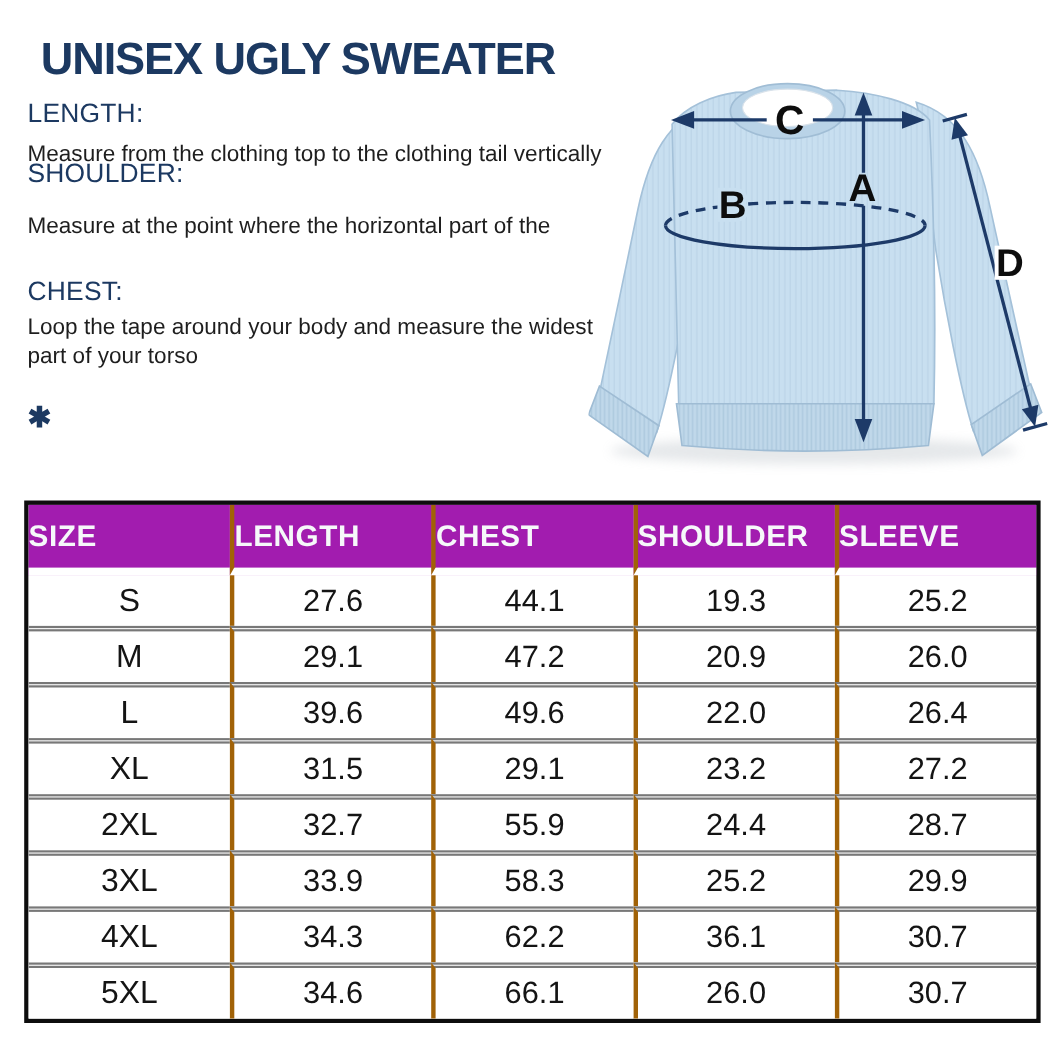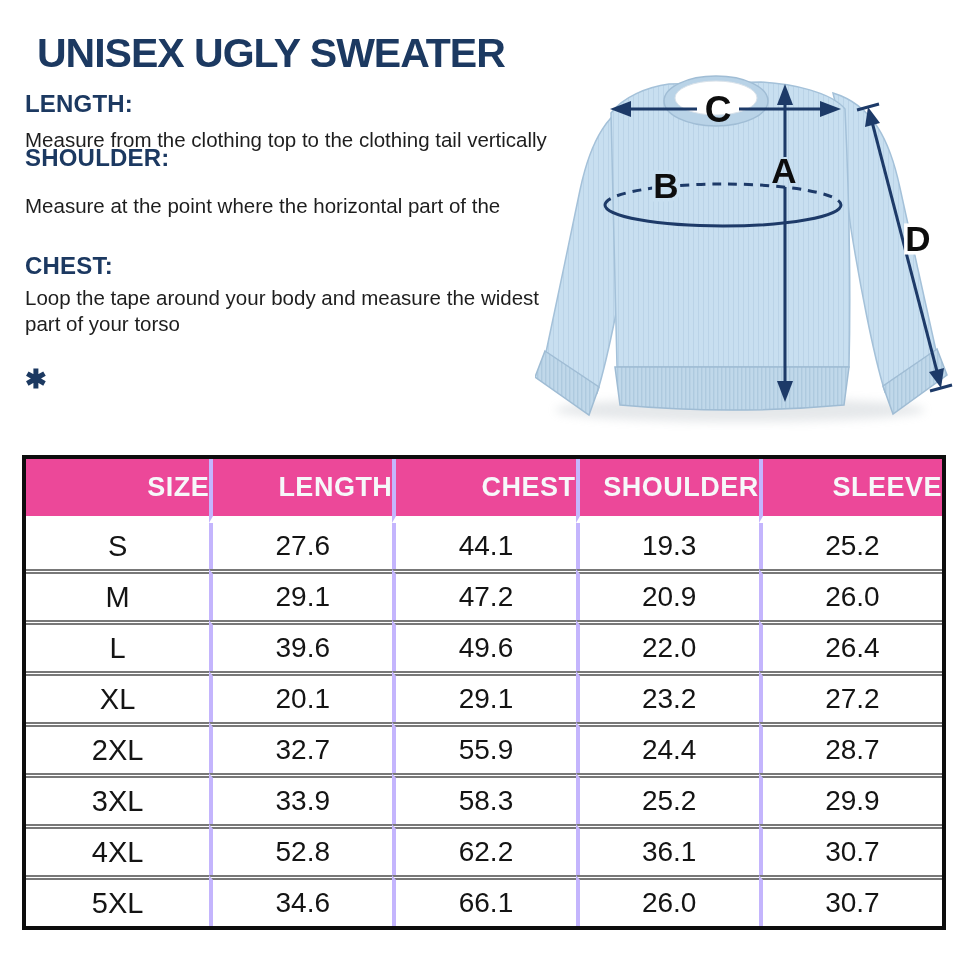--- a/index.html
+++ b/index.html
@@ -8,21 +8,21 @@
   .canvas { position:relative; width:960px; height:960px; background:#ffffff; overflow:hidden; }
 
   .page-title {
     position:absolute; left:25px; top:30px;
     font-size:41px; font-weight:bold; letter-spacing:-1px;
     color:#1c3961;
     margin-left:12px;
   }
   .sec-head {
     position:absolute; left:25px;
-    font-size:24px; font-weight:bold; color:#1c3961; letter-spacing:0.2px;
+    font-size:24px; font-weight:normal; color:#1c3961; letter-spacing:0.2px;
   }
   .sec-body {
     position:absolute; left:25px; width:545px;
     font-size:20.5px; line-height:26px; color:#1e1e1e;
   }
   #head-length { top:90px; }   #body-length { top:127px; }
   #head-shoulder { top:144px; } #body-shoulder { top:193px; }
   #head-chest { top:252px;text-align:center; }    #body-chest { top:285px; }
 
   .note {
@@ -37,31 +37,31 @@
 
   .diagram { position:absolute; left:535px; top:65px; width:425px; height:380px; }
 
   table.size-chart {
     position:absolute; left:22px; top:455px;
     width:916px; table-layout:fixed;
     border-collapse:separate; border-spacing:0;
     border:4px solid #0d0d0d;
   }
   .size-chart th {
-    background:#ec4899; color:#f6f8fa;
+    background:#a21caf; color:#f6f8fa;
     font-size:27px; font-weight:bold; letter-spacing:0.5px;
-    height:57px; text-align:right; vertical-align:middle;
+    height:57px; text-align:left; vertical-align:middle;
     border-bottom:7px solid #ffffff;
   }
   .size-chart td {
     font-size:28px; color:#141414;
     height:46px; text-align:center; vertical-align:middle;
     background:#ffffff;
   }
-  .size-chart th + th, .size-chart td + td { border-left:4px solid #c4b5fd; }
+  .size-chart th + th, .size-chart td + td { border-left:4px solid #a16207; }
   .size-chart tbody tr + tr td { border-top:5px double #787878; }
   .size-chart td.size-cell { font-size:29px; }
 </style>
 </head>
 <body>
 
 <div class="canvas">
 
   <h1 class="page-title">UNISEX UGLY SWEATER</h1>
 
@@ -174,42 +174,42 @@
       </tr>
       <tr>
         <td class="size-cell">L</td>
         <td>39.6</td>
         <td>49.6</td>
         <td>22.0</td>
         <td>26.4</td>
       </tr>
       <tr>
         <td class="size-cell">XL</td>
-        <td>20.1</td>
+        <td>31.5</td>
         <td>29.1</td>
         <td>23.2</td>
         <td>27.2</td>
       </tr>
       <tr>
         <td class="size-cell">2XL</td>
         <td>32.7</td>
         <td>55.9</td>
         <td>24.4</td>
         <td>28.7</td>
       </tr>
       <tr>
         <td class="size-cell">3XL</td>
         <td>33.9</td>
         <td>58.3</td>
         <td>25.2</td>
         <td>29.9</td>
       </tr>
       <tr>
         <td class="size-cell">4XL</td>
-        <td>52.8</td>
+        <td>34.3</td>
         <td>62.2</td>
         <td>36.1</td>
         <td>30.7</td>
       </tr>
       <tr>
         <td class="size-cell">5XL</td>
         <td>34.6</td>
         <td>66.1</td>
         <td>26.0</td>
         <td>30.7</td>

